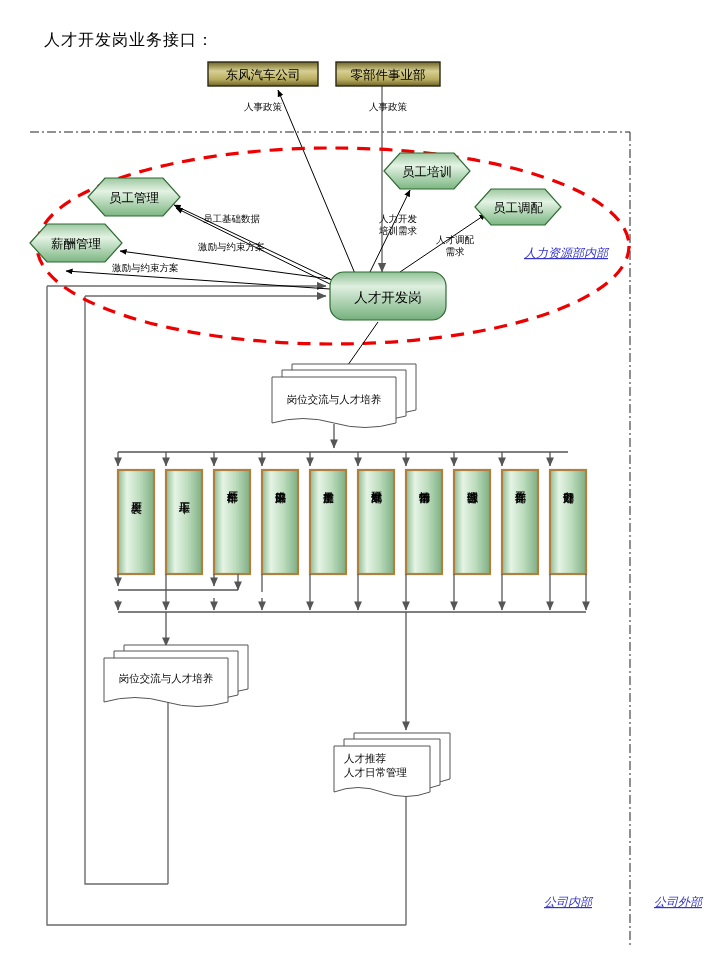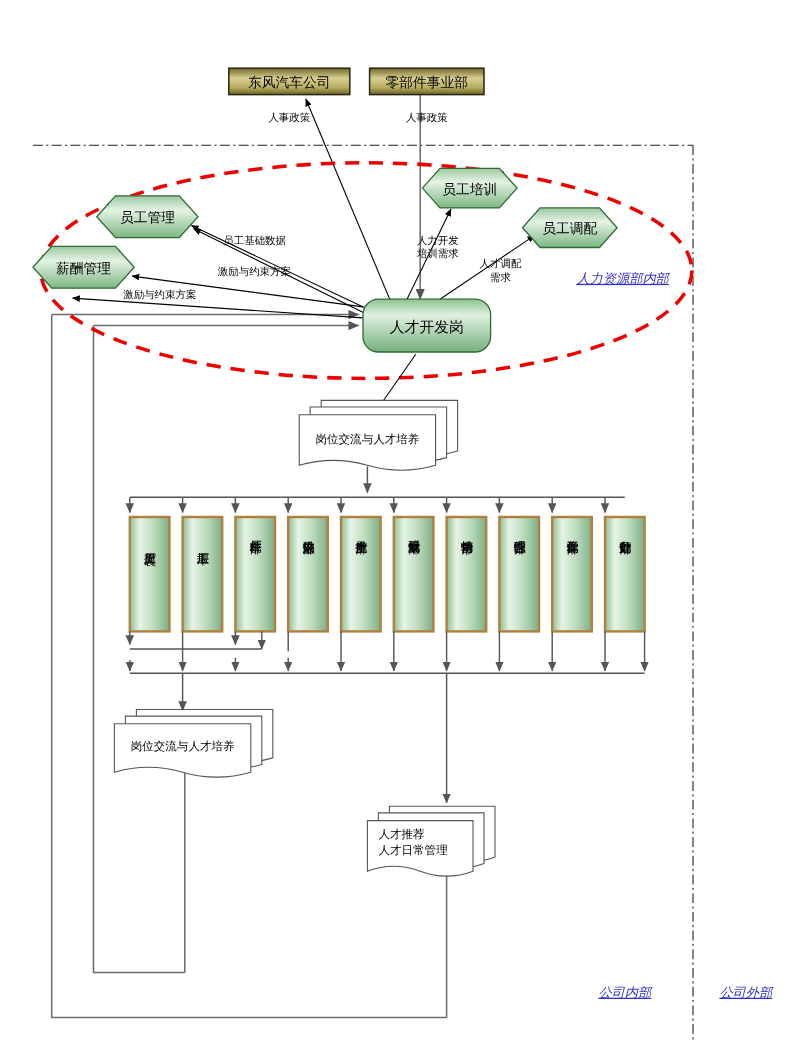--- a/index.html
+++ b/index.html
@@ -10,20 +10,21 @@
   .title{position:absolute;left:44px;top:30px;font-size:16px;color:#000;letter-spacing:1px;}
   .nodelabel{fill:#000;font-family:"DejaVu Sans","Liberation Sans",sans-serif;}
   .arrowlabel{font-size:9.5px;fill:#000;}
   .zonelabel{font-size:12px;fill:#3333cc;font-style:italic;text-decoration:underline;}
 </style>
 </head>
 <body>
 
 <div id="stage">
 
+  <div class="title">人才开发岗业务接口：</div>
 
   <svg class="layer" viewBox="0 0 720 960">
     <defs>
       <linearGradient id="gGold" x1="0" y1="0" x2="0" y2="1">
         <stop offset="0%" stop-color="#6f6526"></stop>
         <stop offset="38%" stop-color="#d7cf93"></stop>
         <stop offset="72%" stop-color="#b9ae60"></stop>
         <stop offset="100%" stop-color="#6f6526"></stop>
       </linearGradient>
       <linearGradient id="gHex" x1="0" y1="0" x2="0" y2="1">

